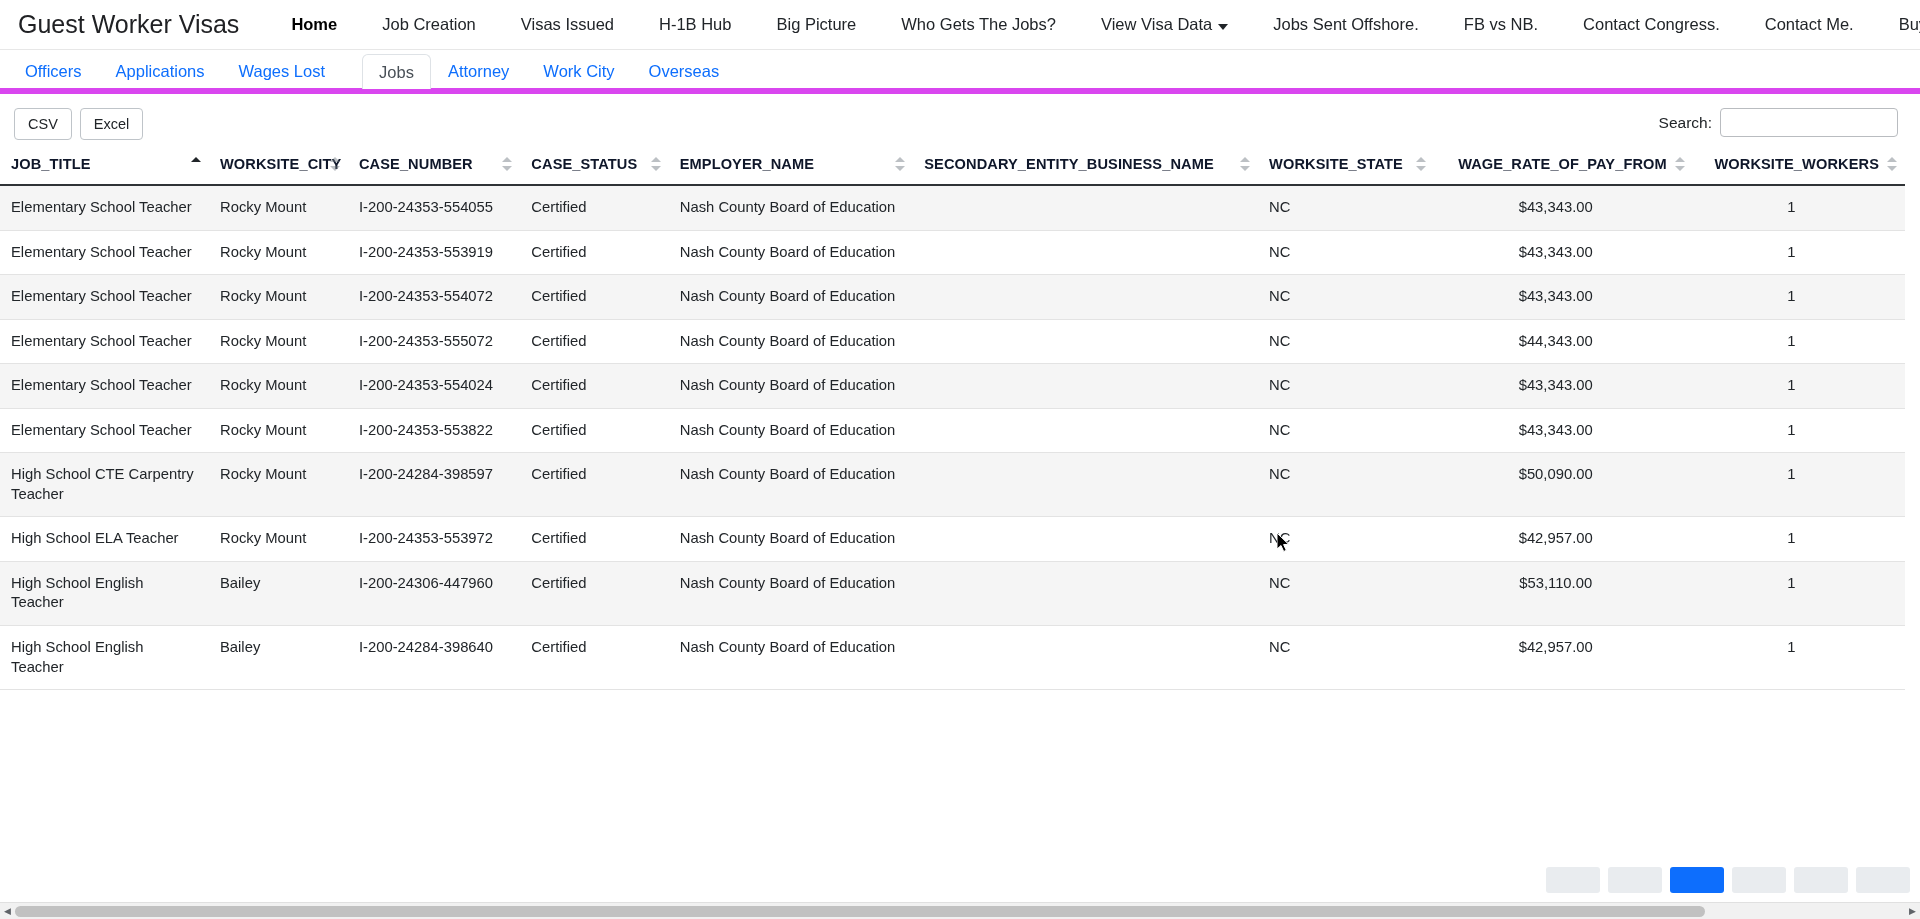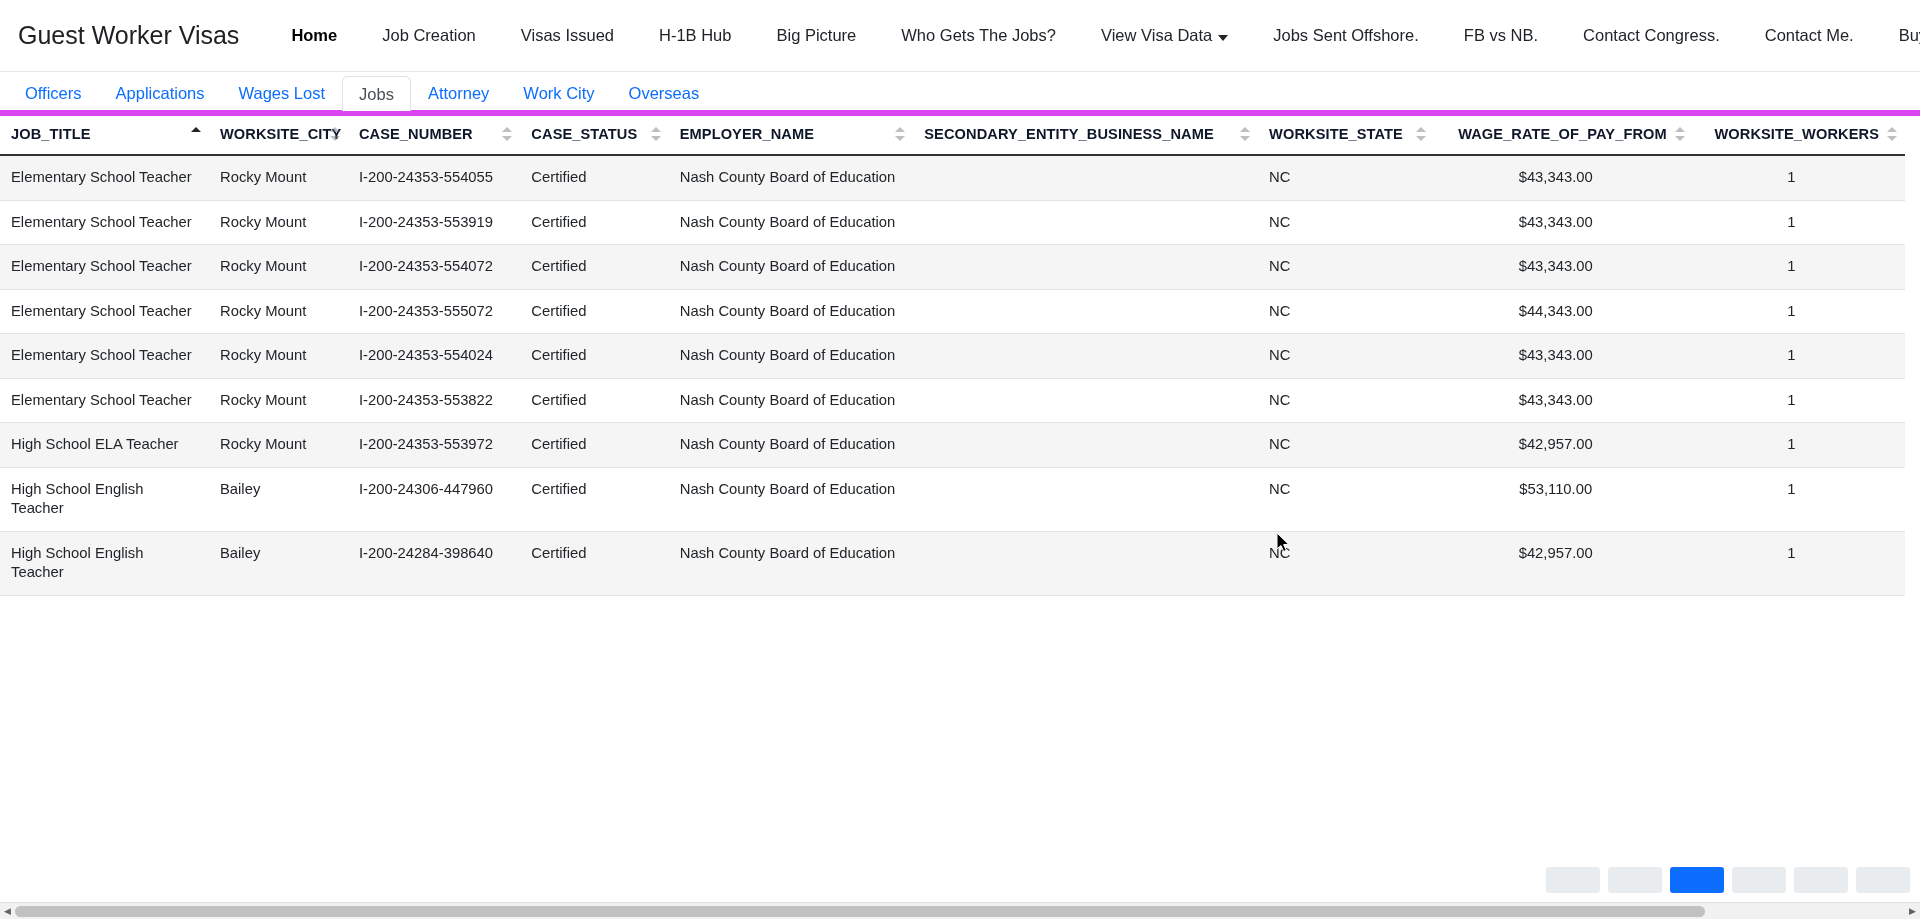--- a/index.html
+++ b/index.html
@@ -11,21 +11,21 @@
     overflow: hidden;
   }
   .page {
     width: 1920px; height: 919px;
     position: relative;
     background: #fff;
   }
 
   
   .navbar {
-    height: 72px;
+    height: 50px;
     display: flex;
     align-items: center;
     padding: 0 18px;
     background: #ffffff;
     border-bottom: 1px solid #e7e7e7;
     white-space: nowrap;
   }
   .brand {
     font-size: 25px;
     color: #202124;
@@ -72,20 +72,21 @@
     border-bottom: none;
     border-radius: 6px 6px 0 0;
     margin-top: 4px;
     background: transparent;
   }
   .pill.active {
     color: #495057;
     background: #fff;
     border-color: #dee2e6 #dee2e6 #fff;
     margin-bottom: -1px;
+    margin-left: 20px;
   }
 
   
   .toolbar {
     display: flex;
     align-items: flex-start;
     justify-content: space-between;
     padding: 14px 18px 6px 8px;
   }
   .btn-group { display: flex; gap: 8px; padding-left: 6px;}
@@ -268,20 +269,30 @@
   <div class="subnav">
     <div class="pill">Officers</div>
     <div class="pill">Applications</div>
     <div class="pill">Wages Lost</div>
     <div class="pill active">Jobs</div>
     <div class="pill">Attorney</div>
     <div class="pill">Work City</div>
     <div class="pill">Overseas</div>
   </div>
 
+  <div class="toolbar">
+    <div class="btn-group">
+      <button class="btn">CSV</button>
+      <button class="btn">Excel</button>
+    </div>
+    <div class="search-wrap">
+      <span class="search-label">Search:</span>
+      <input class="search-input" type="text" placeholder="" style="">
+    </div>
+  </div>
 
   <div class="table-scroll">
     <table class="data">
       <colgroup>
         <col class="c-job">
           <col class="c-city">
           <col class="c-case">
           <col class="c-status">
         <col class="c-emp">
           <col class="c-sec">
@@ -390,20 +401,31 @@
           <td>Rocky Mount</td>
           <td>I-200-24353-553822</td>
           <td>Certified</td>
           <td>Nash County Board of Education</td>
           <td></td>
           <td>NC</td>
           <td class="num">$43,343.00</td>
           <td class="num">1</td>
         </tr>
         <tr>
+          <td>High School CTE Carpentry Teacher</td>
+          <td>Rocky Mount</td>
+          <td>I-200-24284-398597</td>
+          <td>Certified</td>
+          <td>Nash County Board of Education</td>
+          <td></td>
+          <td>NC</td>
+          <td class="num">$50,090.00</td>
+          <td class="num">1</td>
+        </tr>
+        <tr>
           <td>High School ELA Teacher</td>
           <td>Rocky Mount</td>
           <td>I-200-24353-553972</td>
           <td>Certified</td>
           <td>Nash County Board of Education</td>
           <td></td>
           <td>NC</td>
           <td class="num">$42,957.00</td>
           <td class="num">1</td>
         </tr>

